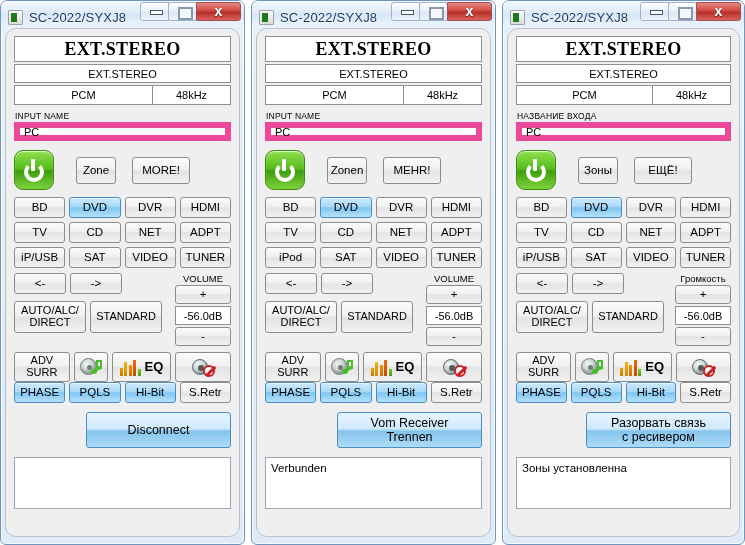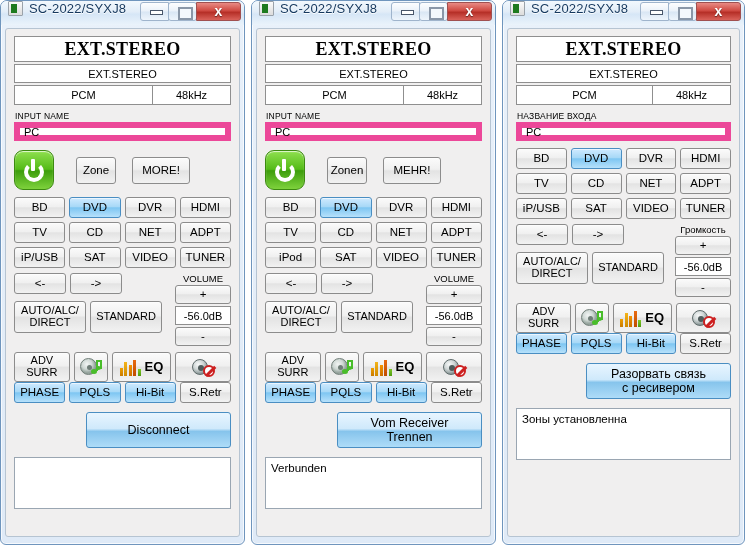--- a/index.html
+++ b/index.html
@@ -29,21 +29,21 @@
     box-shadow: 0 0 0 1px rgba(255,255,255,.7) inset;
     overflow: hidden;
   }
   .window.w1 { margin-left: 0px; }
   .window.w2 { margin-left: 6px; }
   .window.w3 { margin-left: 6px; width: 245px; }
 
   .titlebar {
     height: 24px;
     display: flex;
-    align-items: flex-start;
+    align-items: flex-end;
     padding: 0 2px 0 7px;
     background: linear-gradient(180deg,#f2f8fd 0%,#e2edf8 45%,#d6e6f6 55%,#eaf3fb 100%);
     position: relative;
   }
   .app-icon {
     width: 15px; height: 15px;
     background: linear-gradient(180deg,#fbfbfb,#dcdcdc);
     border: 1px solid #9aa2aa;
     margin-right: 6px;
     position: relative;
@@ -113,21 +113,21 @@
     line-height: 17px;
     text-shadow: 0 1px 1px rgba(0,0,0,.5);
   }
 
   
   .client {
     margin: 3px 4px 5px 4px;
     height: 509px;
     background: #f0efef;
     border: 1px solid #b6c4d2;
-    border-radius: 3px;
+    border-radius: 11px;
     padding: 7px 8px;
     position: relative;
   }
 
   
   .disp-main {
     height: 26px;
     border: 1px solid #8f8f8f;
     background: #ffffff;
     display: flex; align-items: center; justify-content: center;
@@ -668,20 +668,30 @@
       <div class="disp-main">EXT.STEREO</div>
       <div class="disp-sub">EXT.STEREO</div>
       <div class="disp-row">
         <div class="disp-cellA">PCM</div>
         <div class="disp-cellB">48kHz</div>
       </div>
 
       <div class="field-label">НАЗВАНИЕ ВХОДА</div>
       <div class="field-input">PC</div>
 
+      <div class="power-row">
+        <div class="power-btn">
+          <div class="power-glyph">
+            <div class="pw-ring"></div>
+            <div class="pw-bar"></div>
+          </div>
+        </div>
+        <div class="gbtn btn-zone">Зоны</div>
+        <div class="gbtn btn-more">ЕЩЁ!</div>
+      </div>
 
       <div class="grid">
           <div class="gbtn">BD</div>
           <div class="gbtn sel">DVD</div>
           <div class="gbtn">DVR</div>
           <div class="gbtn">HDMI</div>
           <div class="gbtn">TV</div>
           <div class="gbtn">CD</div>
           <div class="gbtn">NET</div>
           <div class="gbtn">ADPT</div>

